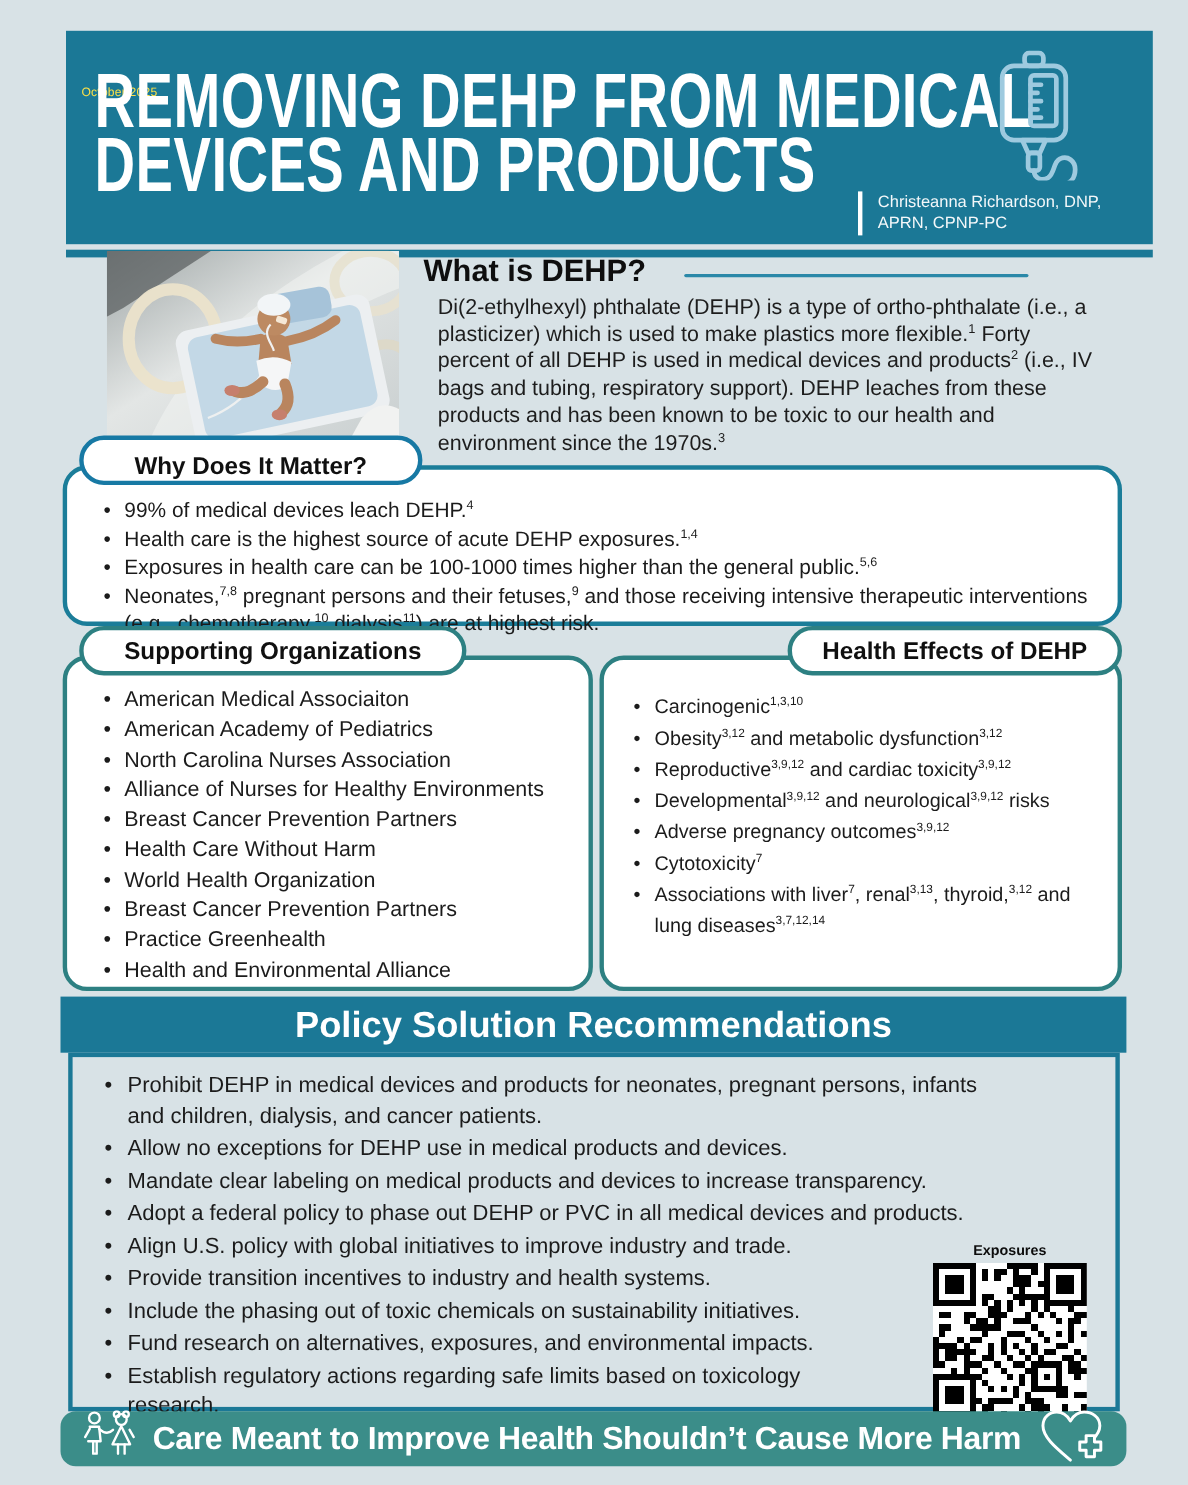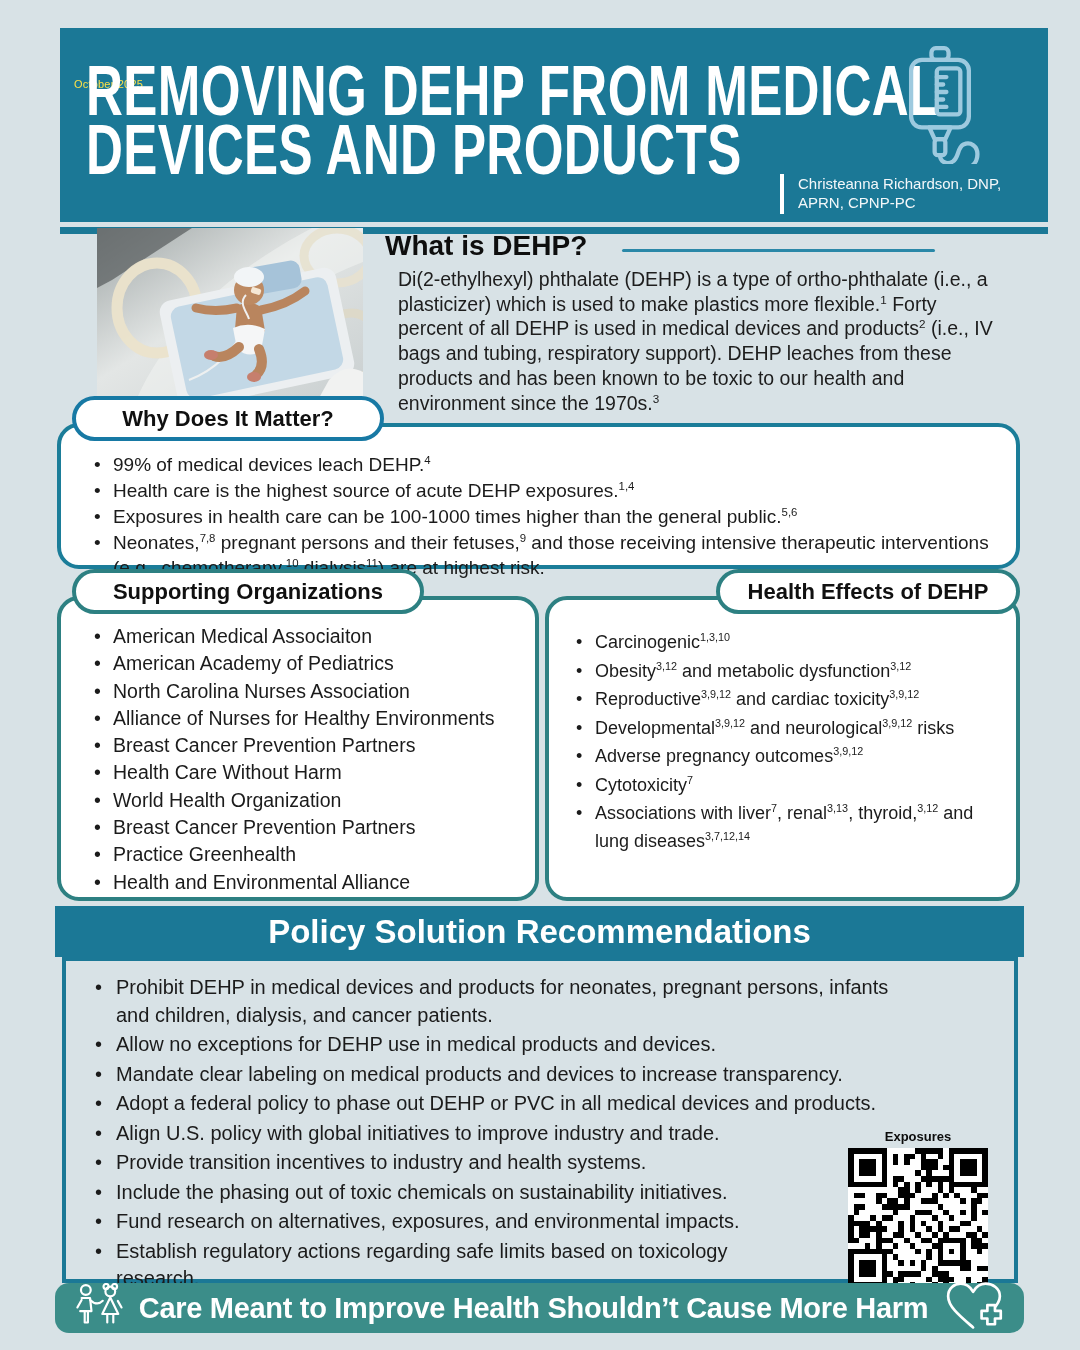--- a/index.html
+++ b/index.html
@@ -34,21 +34,21 @@
   .what-body { left: 398px; top: 267px; width: 600px; font-size: 19.5px; line-height: 24.7px; color: #1d1d1d; }
 
   sup { font-size: 60%; vertical-align: super; line-height: 0; }
 
   
   .pill {
     position: absolute; background: #ffffff; border-radius: 26px; z-index: 5;
     display: flex; align-items: center; justify-content: center;
     font-weight: 700; color: #101010;
   }
-  .pill-why    { left: 72px;  top: 396px; width: 312px; height: 45px; border: 4px solid #1779a4; font-size: 22px; }
+  .pill-why    { left: 72px;  top: 396px; width: 312px; height: 45px; border: 4px solid #1779a4; font-size: 22px; align-items: flex-end; }
   .pill-orgs   { left: 72px;  top: 569px; width: 352px; height: 45px; border: 4px solid #2d8082; font-size: 22px; }
   .pill-health { left: 716px; top: 569px; width: 304px; height: 45px; border: 4px solid #2d8082; font-size: 22px; }
 
   .box { position: absolute; background: #ffffff; border-radius: 22px; z-index: 1; }
   .box-why    { left: 57px;  top: 423px; width: 963px; height: 146px; border: 4px solid #1b7d99; }
   .box-orgs   { left: 57px;  top: 596px; width: 482px; height: 305px; border: 4px solid #2d8082; }
   .box-health { left: 545px; top: 596px; width: 475px; height: 305px; border: 4px solid #2d8082; }
 
   ul { list-style: none; }
   li { position: relative; padding-left: 22px; }

